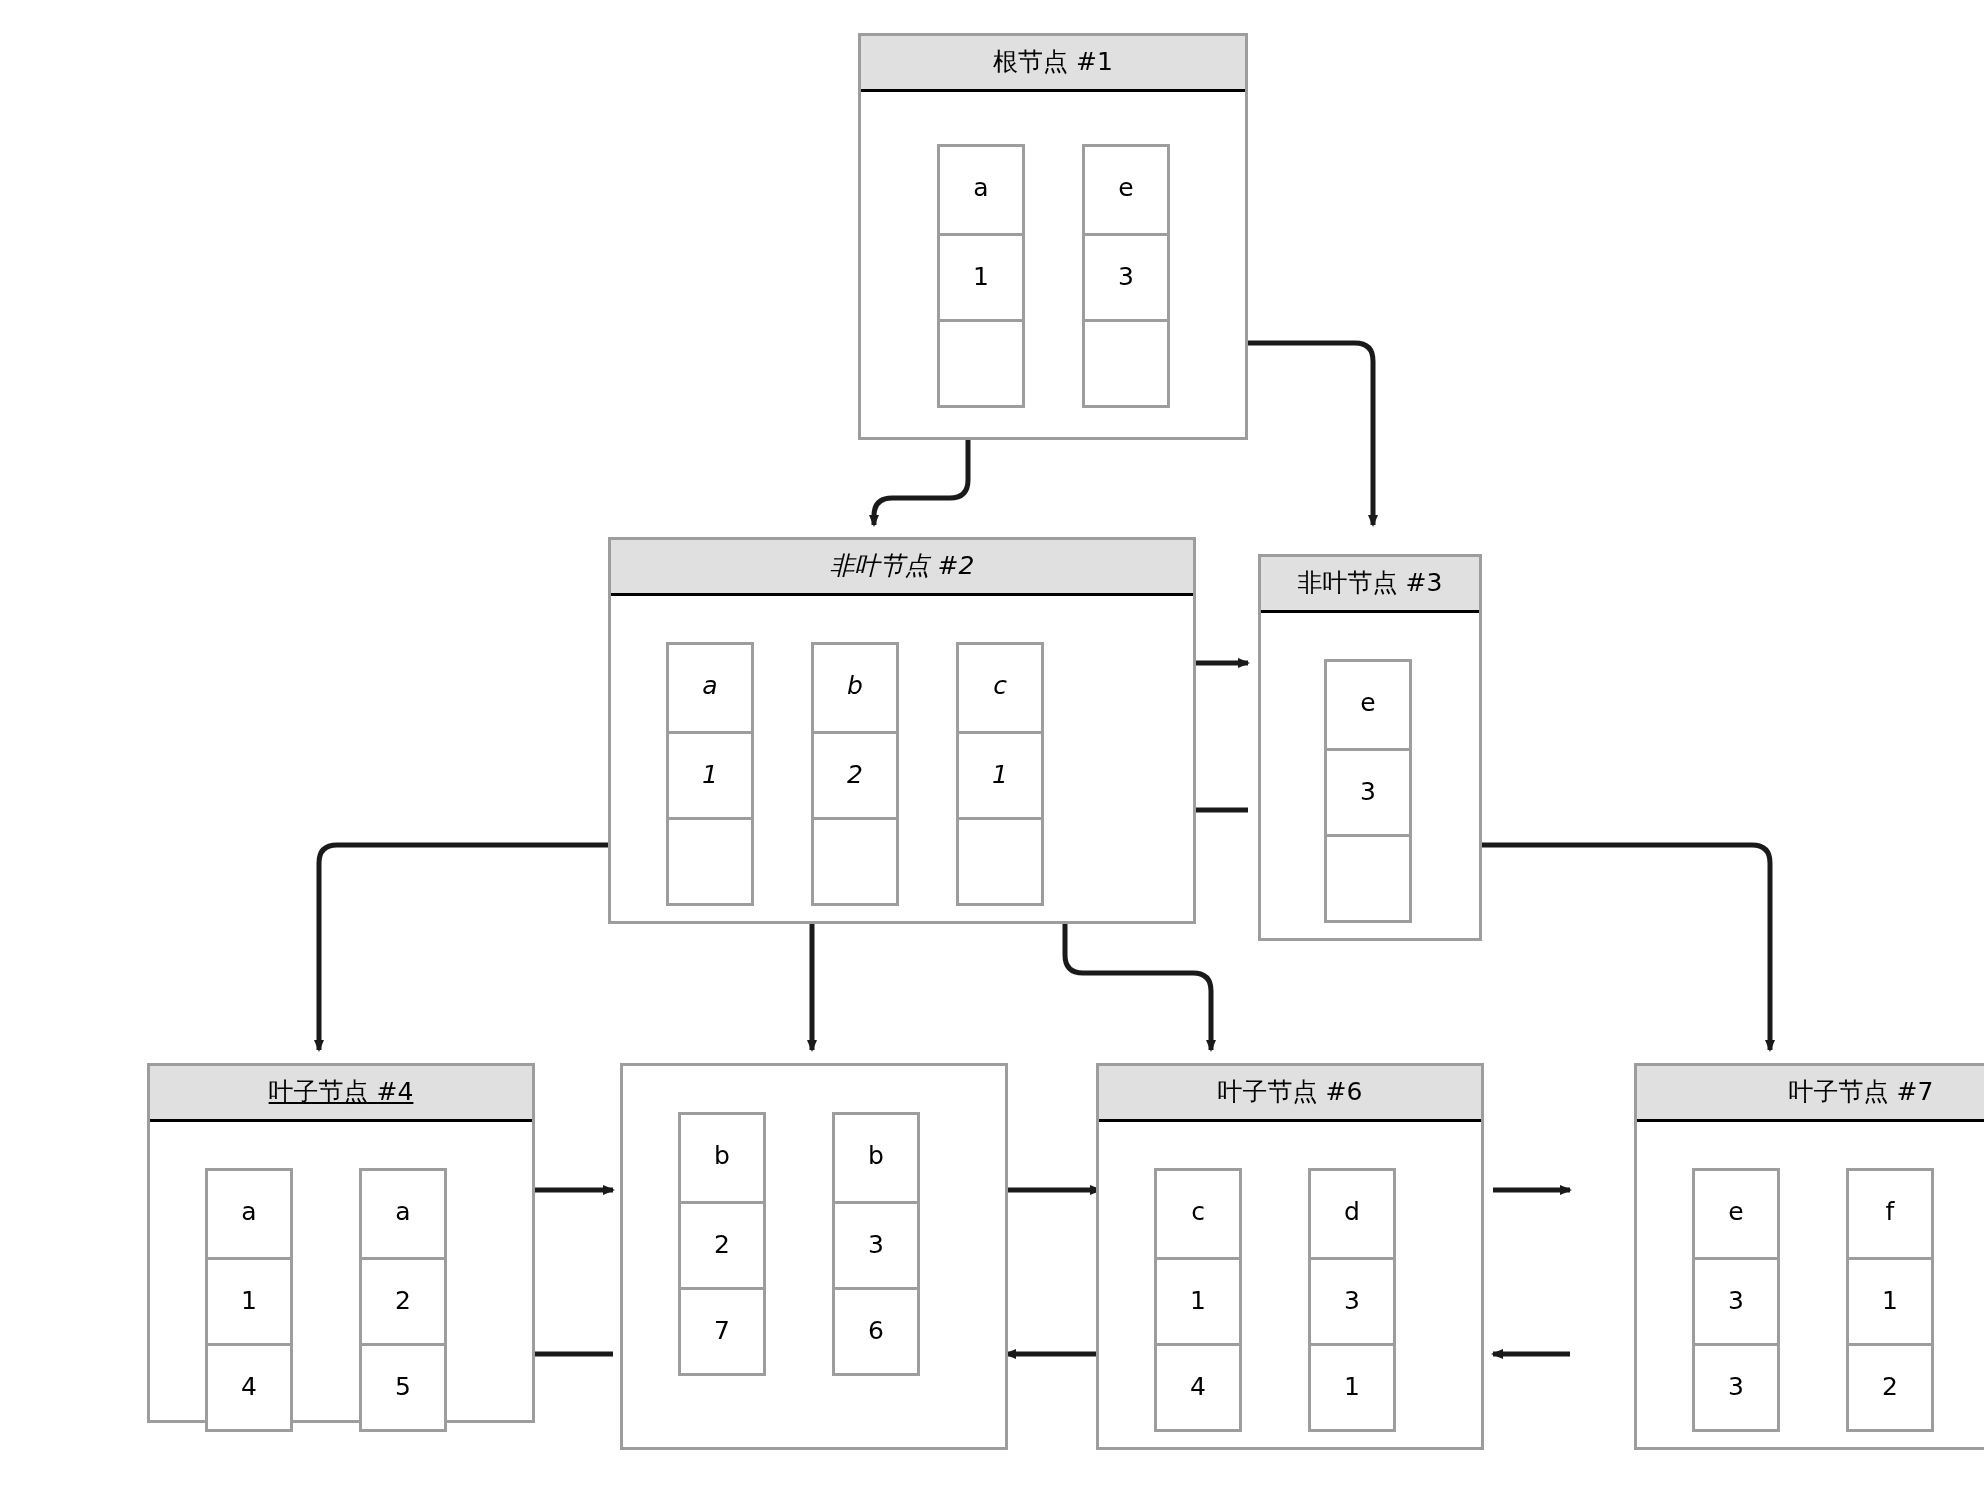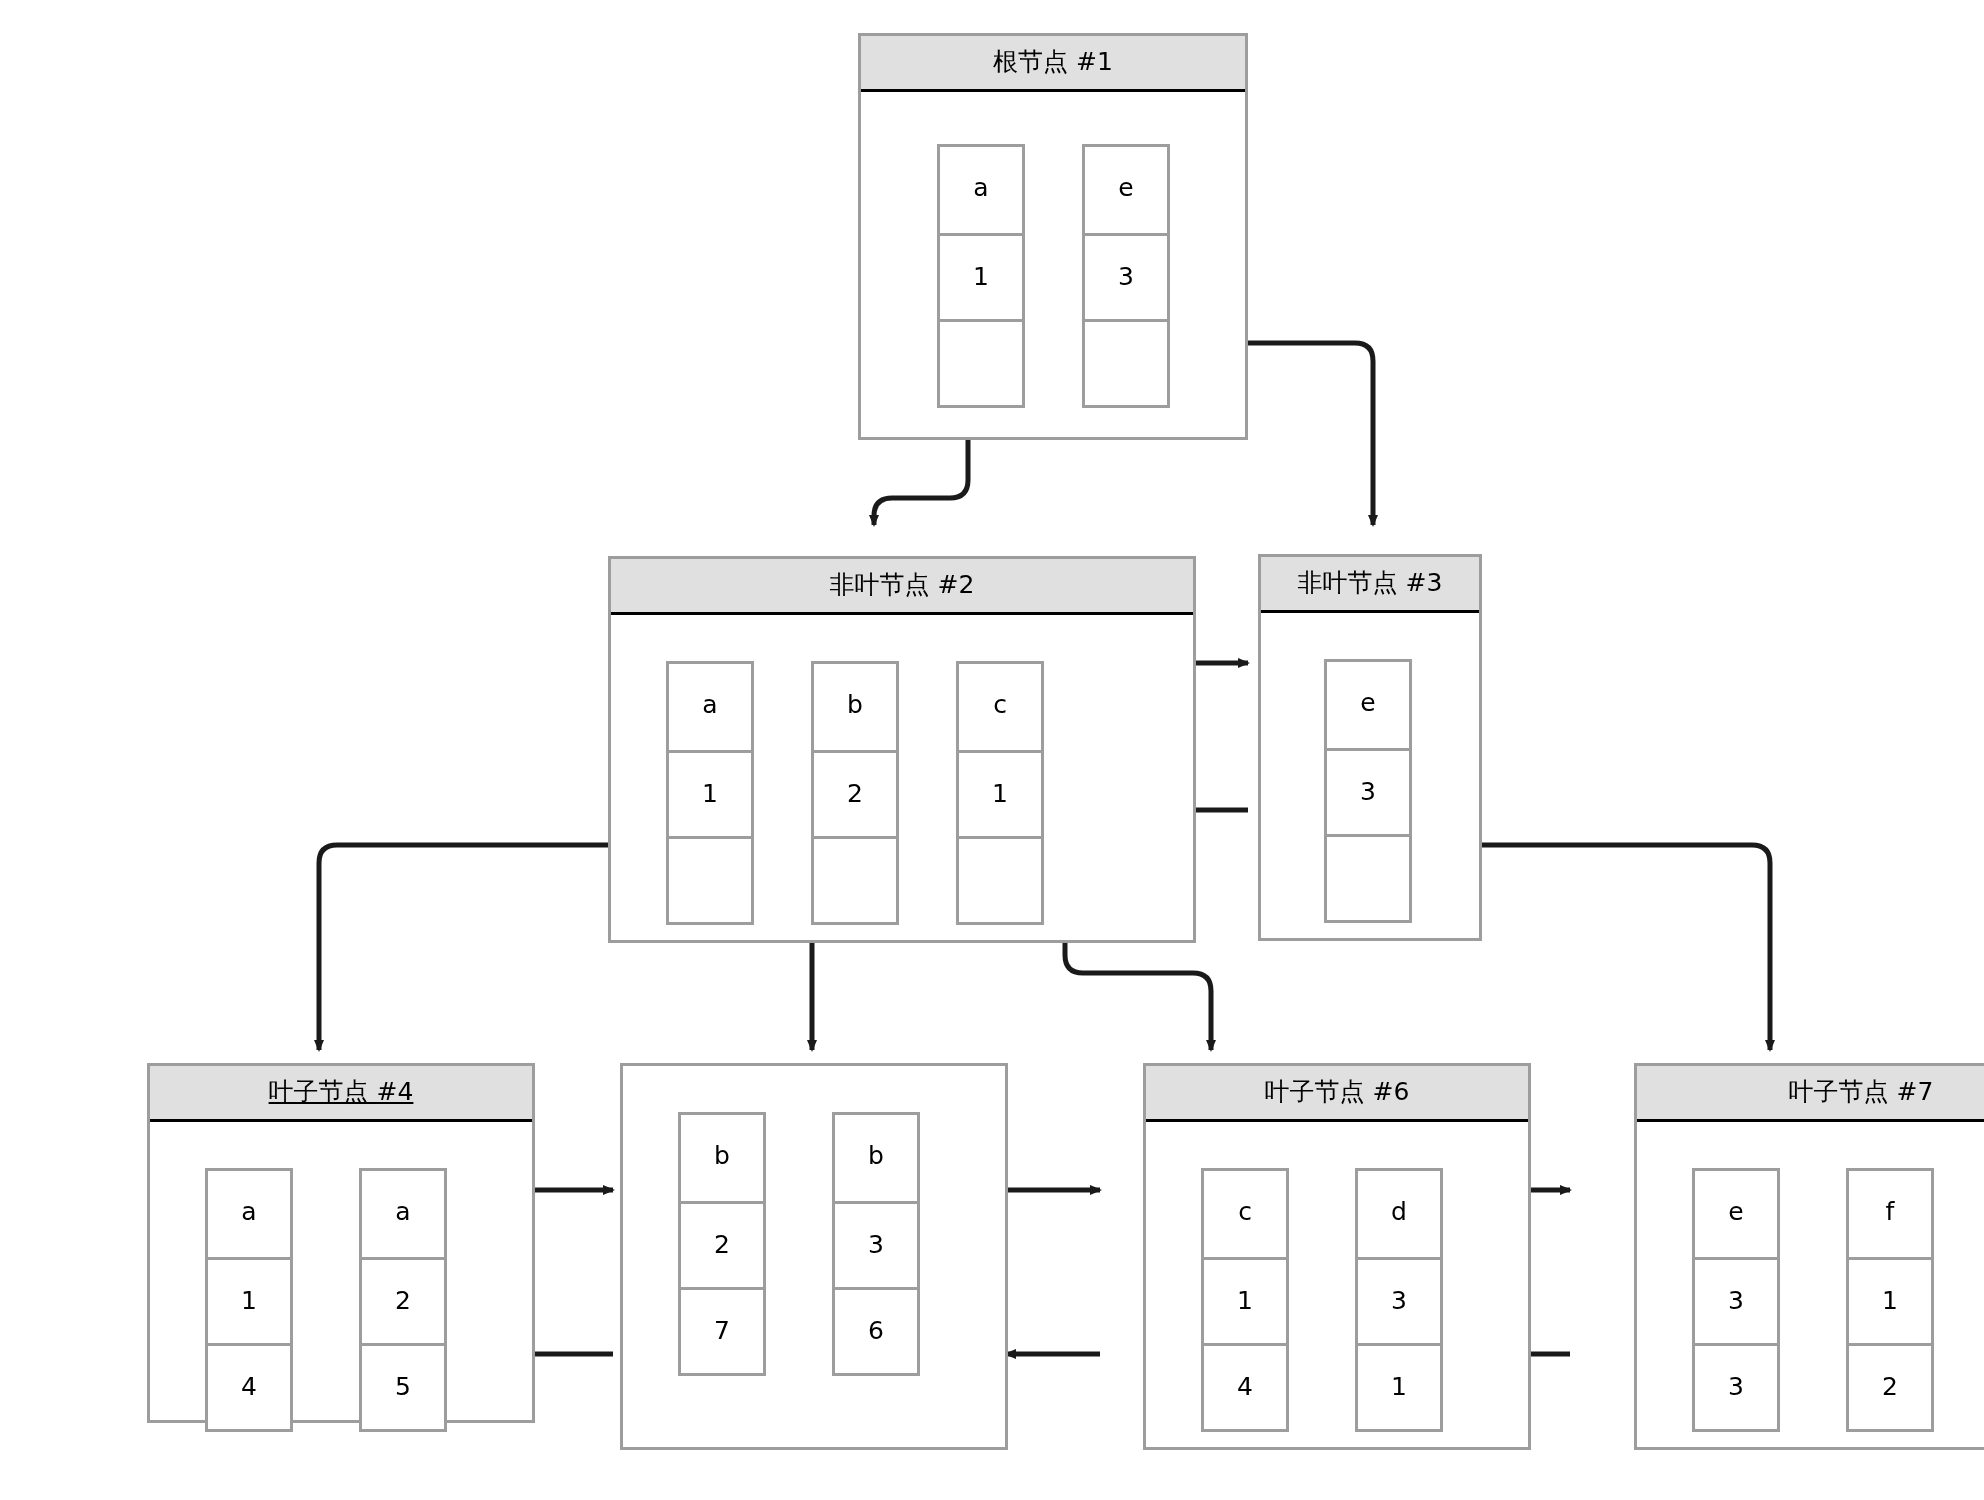--- a/index.html
+++ b/index.html
@@ -154,21 +154,21 @@
         <div class="cell-gap"></div>
         <div class="cell">
           <div class="cell-row">e</div>
           <div class="cell-row">3</div>
           <div class="cell-row"></div>
         </div>
       </div>
     </div>
   </div>
 
-  <div class="node" style="left:608px; top:556px; width:588px; height:387px;">
+  <div class="node" style="left:608px; top:537px; width:588px; height:387px;font-style:italic;">
     <div class="node-header">非叶节点 #2</div>
     <div class="node-body">
       <div class="cells" style="left:55px; top:46px;">
         <div class="cell">
           <div class="cell-row">a</div>
           <div class="cell-row">1</div>
           <div class="cell-row"></div>
         </div>
         <div class="cell-gap"></div>
         <div class="cell">
@@ -229,21 +229,21 @@
         <div class="cell-gap-wide"></div>
         <div class="cell">
           <div class="cell-row">b</div>
           <div class="cell-row">3</div>
           <div class="cell-row">6</div>
         </div>
       </div>
     </div>
   </div>
 
-  <div class="node" style="left:1143px; top:1063px; width:388px; height:387px;">
+  <div class="node" style="left:1096px; top:1063px; width:388px; height:387px;">
     <div class="node-header">叶子节点 #6</div>
     <div class="node-body">
       <div class="cells" style="left:55px; top:46px;">
         <div class="cell">
           <div class="cell-row">c</div>
           <div class="cell-row">1</div>
           <div class="cell-row">4</div>
         </div>
         <div class="cell-gap-wide"></div>
         <div class="cell">

